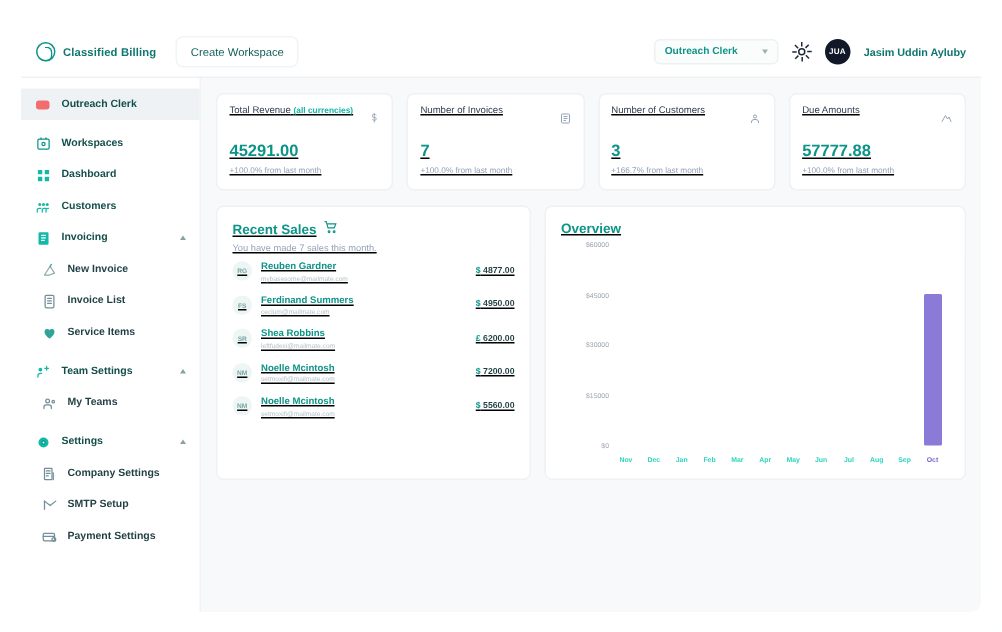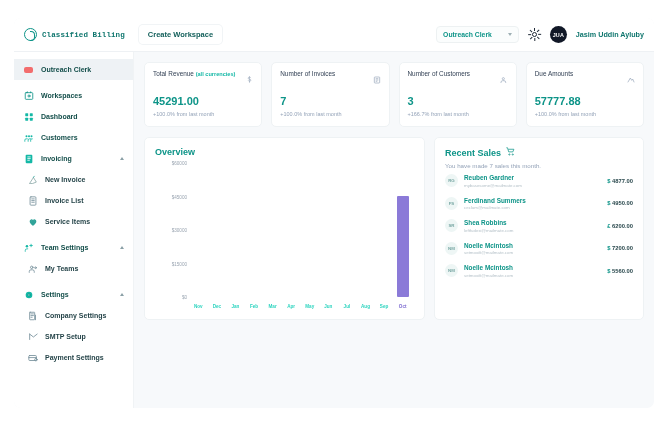--- a/index.html
+++ b/index.html
@@ -35,27 +35,26 @@
     content: ""; position: absolute;
     left: 5px; top: 1.5px;
     width: 4px; height: 8px;
     border: 1.4px solid #0d9488;
     border-left: none;
     border-radius: 0 4px 4px 0;
   }
   .brand-name {
     font-size: 7.5px; font-weight: bold; color: #0f766e;
     letter-spacing: .1px;
-    font-family: Liberation Mono, monospace;
   }
   .create-ws {
     margin-left: 14px;
     background: #ffffff;
     border: none;
-    font-size: 7.5px; font-weight: bold; color: #115e59;
+    font-size: 7.5px; font-weight: normal; color: #115e59;
     padding: 5px 9px;
     border-radius: 4px;
     cursor: pointer;
     box-shadow: 0 0 0 1px #f1f4f6;
   }
   .topbar-right {
     margin-left: auto;
     display: flex; align-items: center; gap: 9px; justify-content: center;
   }
   .ws-select {
@@ -123,21 +122,21 @@
   .caret {
     margin-left: auto;
     width: 0; height: 0;
     border-left: 2.4px solid transparent;
     border-right: 2.4px solid transparent;
     border-bottom: 3px solid #8aa0a6;
   }
   .gap { height: 5px; }
 
   
-  .main { flex: 1; padding: 10px 10px 0 10px; }
+  .main { flex: 1; padding: 10px 10px 0 10px; text-decoration: underline; }
   .cards { display: flex; gap: 9px; }
   .card {
     flex: 1; background: #ffffff;
     border: 1px solid #eef2f4;
     border-radius: 5px;
     padding: 7px 8px 9px 8px;
     min-height: 56px;
   }
   .card-top { display: flex; align-items: flex-start; }
   .card-title {
@@ -436,63 +435,20 @@
                   <path d="M3 18L10 6l4 7 3-4 4 9"></path>
                 </svg></div>
             </div>
             <div class="card-val">57777.88</div>
             <div class="card-sub">+100.0% from last month</div>
           </div>
         </div>
 
       <div class="panels">
 
-        <div class="panel panel-overview">
-          <div class="panel-h">Overview</div>
-          <div class="chart">
-            <div class="yaxis">
-                <div class="ytick" style="top: 0%;">$60000</div>
-                <div class="ytick" style="top: 25%;">$45000</div>
-                <div class="ytick" style="top: 50%;">$30000</div>
-                <div class="ytick" style="top: 75%;">$15000</div>
-                <div class="ytick" style="top: 100%;">$0</div>
-              </div>
-            <div class="plot">
-                <div class="bar-slot"></div>
-                <div class="bar-slot"></div>
-                <div class="bar-slot"></div>
-                <div class="bar-slot"></div>
-                <div class="bar-slot"></div>
-                <div class="bar-slot"></div>
-                <div class="bar-slot"></div>
-                <div class="bar-slot"></div>
-                <div class="bar-slot"></div>
-                <div class="bar-slot"></div>
-                <div class="bar-slot"></div>
-                <div class="bar-slot">
-                  <div class="bar" style="height: 75.485%; background: rgb(139, 122, 216);"></div>
-                </div>
-              </div>
-            <div class="xaxis">
-                <div class="xtick">Nov</div>
-                <div class="xtick">Dec</div>
-                <div class="xtick">Jan</div>
-                <div class="xtick">Feb</div>
-                <div class="xtick">Mar</div>
-                <div class="xtick">Apr</div>
-                <div class="xtick">May</div>
-                <div class="xtick">Jun</div>
-                <div class="xtick">Jul</div>
-                <div class="xtick">Aug</div>
-                <div class="xtick">Sep</div>
-                <div class="xtick hi">Oct</div>
-              </div>
-          </div>
-        </div>
-
         <div class="panel panel-sales">
           <div class="panel-h">
             <span>Recent Sales</span>
             <span>
               <svg width="9" height="9" viewBox="0 0 24 24" fill="none" stroke="#0d9488" stroke-width="2">
                 <circle cx="9" cy="20" r="1.6"></circle>
                   <circle cx="18" cy="20" r="1.6"></circle>
                 <path d="M1 2h3l3.2 11h11L21 6H6"></path>
               </svg>
             </span>
@@ -535,16 +491,59 @@
                 <div class="sale-av">NM</div>
                 <div>
                   <div class="sale-name">Noelle Mcintosh</div>
                   <div class="sale-mail">setmoxifi@mailmate.com</div>
                 </div>
                 <div class="sale-amt"><b>$</b> <span>5560.00</span></div>
               </div>
             </div>
         </div>
 
+        <div class="panel panel-overview">
+          <div class="panel-h">Overview</div>
+          <div class="chart">
+            <div class="yaxis">
+                <div class="ytick" style="top: 0%;">$60000</div>
+                <div class="ytick" style="top: 25%;">$45000</div>
+                <div class="ytick" style="top: 50%;">$30000</div>
+                <div class="ytick" style="top: 75%;">$15000</div>
+                <div class="ytick" style="top: 100%;">$0</div>
+              </div>
+            <div class="plot">
+                <div class="bar-slot"></div>
+                <div class="bar-slot"></div>
+                <div class="bar-slot"></div>
+                <div class="bar-slot"></div>
+                <div class="bar-slot"></div>
+                <div class="bar-slot"></div>
+                <div class="bar-slot"></div>
+                <div class="bar-slot"></div>
+                <div class="bar-slot"></div>
+                <div class="bar-slot"></div>
+                <div class="bar-slot"></div>
+                <div class="bar-slot">
+                  <div class="bar" style="height: 75.485%; background: rgb(139, 122, 216);"></div>
+                </div>
+              </div>
+            <div class="xaxis">
+                <div class="xtick">Nov</div>
+                <div class="xtick">Dec</div>
+                <div class="xtick">Jan</div>
+                <div class="xtick">Feb</div>
+                <div class="xtick">Mar</div>
+                <div class="xtick">Apr</div>
+                <div class="xtick">May</div>
+                <div class="xtick">Jun</div>
+                <div class="xtick">Jul</div>
+                <div class="xtick">Aug</div>
+                <div class="xtick">Sep</div>
+                <div class="xtick hi">Oct</div>
+              </div>
+          </div>
+        </div>
+
       </div>
     </div>
   </div>
 </div>
 
 </body></html>

